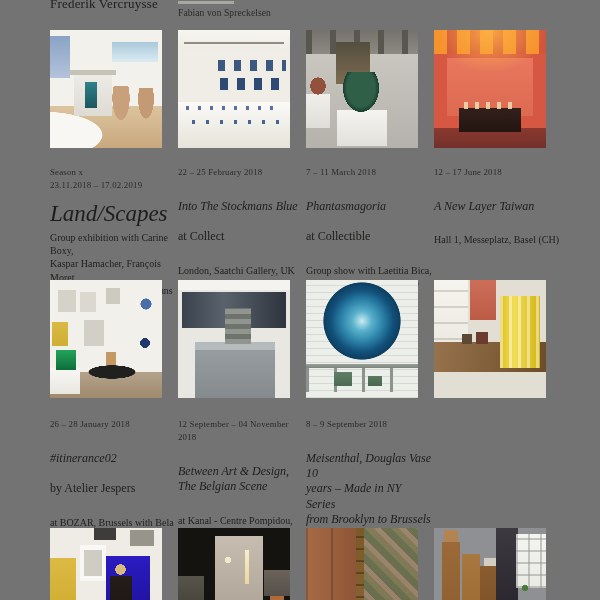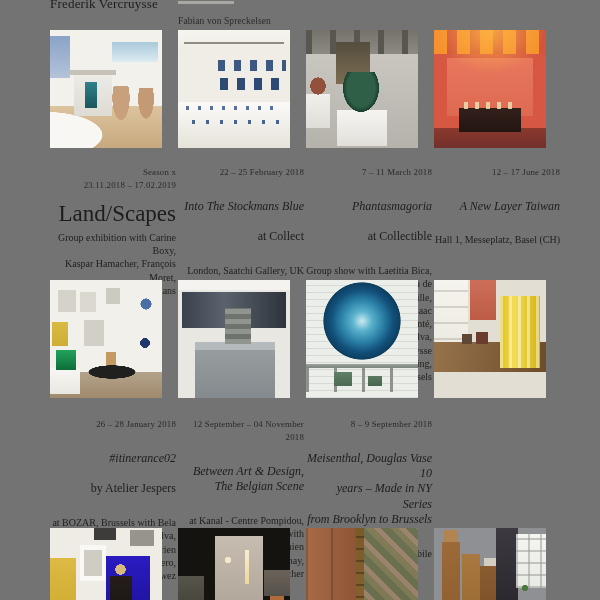--- a/index.html
+++ b/index.html
@@ -4,30 +4,30 @@
 <style>
   html,body{margin:0;padding:0;background:#ffffff;}
   #page{position:relative;width:600px;height:600px;background:#737373;overflow:hidden;
         font-family:"Liberation Serif",serif;color:#1d1d1b;}
 
   
   .header{position:absolute;left:50px;top:0;width:512px;height:26px;}
   .hcol1{position:absolute;left:0;top:-4px;font-size:13px;letter-spacing:.2px;}
   .hcol2{position:absolute;left:128px;top:0;width:140px;}
   .trunc{width:56px;height:3px;background:#a9a7a2;margin-top:1px;}
-  .hname{font-size:9.5px;margin-top:12px;letter-spacing:.1px;color:#2a2a28;}
-
-  
-  .row{position:absolute;left:50px;width:512px;display:grid;grid-template-columns:repeat(4,128px);text-align:right;}
+  .hname{font-size:9.5px;margin-top:4px;letter-spacing:.1px;color:#2a2a28;}
+
+  
+  .row{position:absolute;left:50px;width:512px;display:grid;grid-template-columns:repeat(4,128px);}
   #imgs1{top:30px;} #texts1{top:166px;} #imgs2{top:280px;} #texts2{top:418px;} #imgs3{top:528px;}
 
   
   .tblock{width:126px;}
   .date{font-size:8.8px;line-height:1.5;letter-spacing:.2px;color:#2a2a28;white-space:pre-line;}
-  .big-title{font-weight:normal;font-size:23px;line-height:1.1;margin:9px 0 2px 0;}
+  .big-title{font-style:italic;font-weight:normal;font-size:23px;line-height:1.1;margin:9px 0 2px 0;}
   .title{font-size:12px;line-height:1.28;margin-top:4px;white-space:pre-line;}
   .title .it{display:block;font-style:italic;}
   .title .rm{display:block;font-style:normal;}
   .body{font-size:10px;line-height:1.33;margin-top:4px;white-space:pre-line;color:#22211f;}
 
   
   .photo{width:112px;height:118px;background-repeat:no-repeat;}
 
   .p1{background-color:#f3f1ec;background-image:
     linear-gradient(#2f8189,#1c565e),

